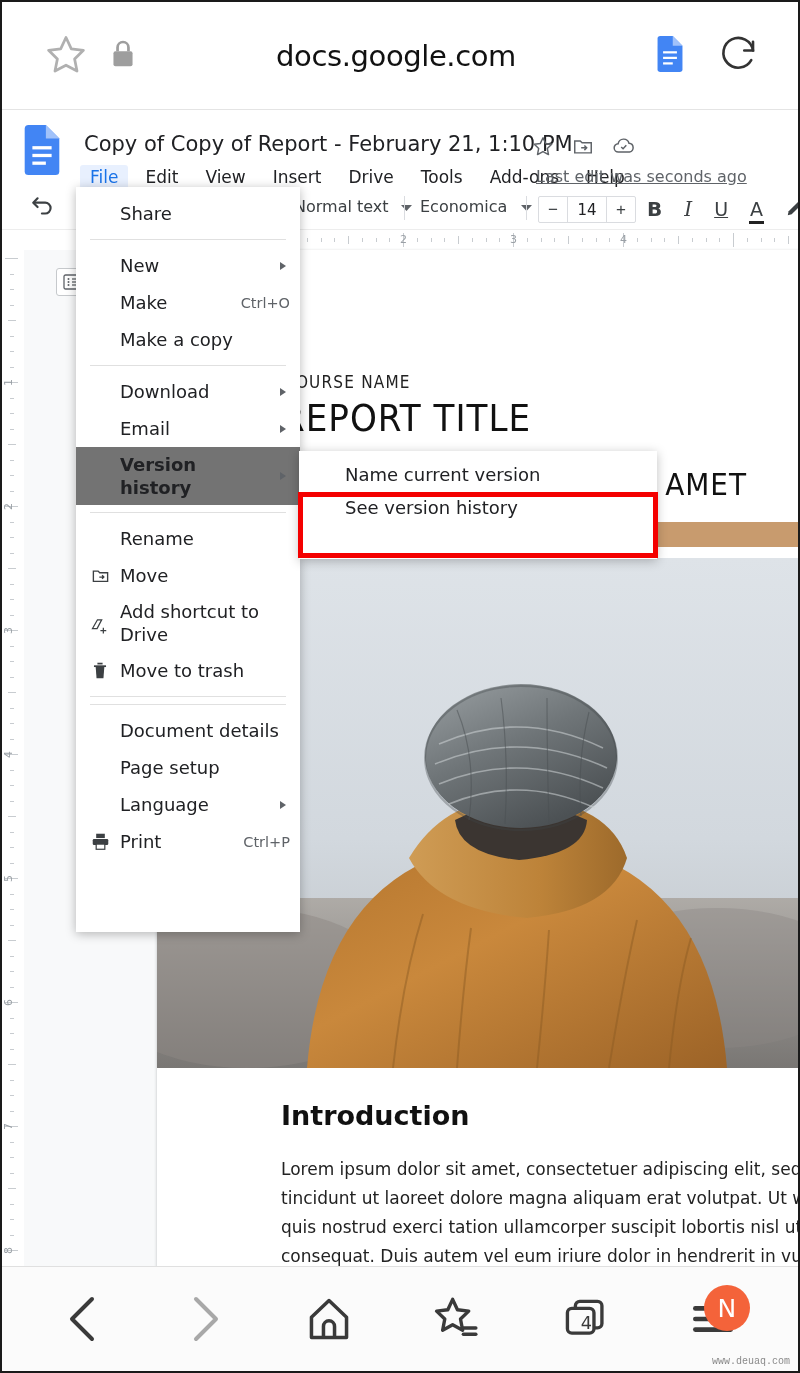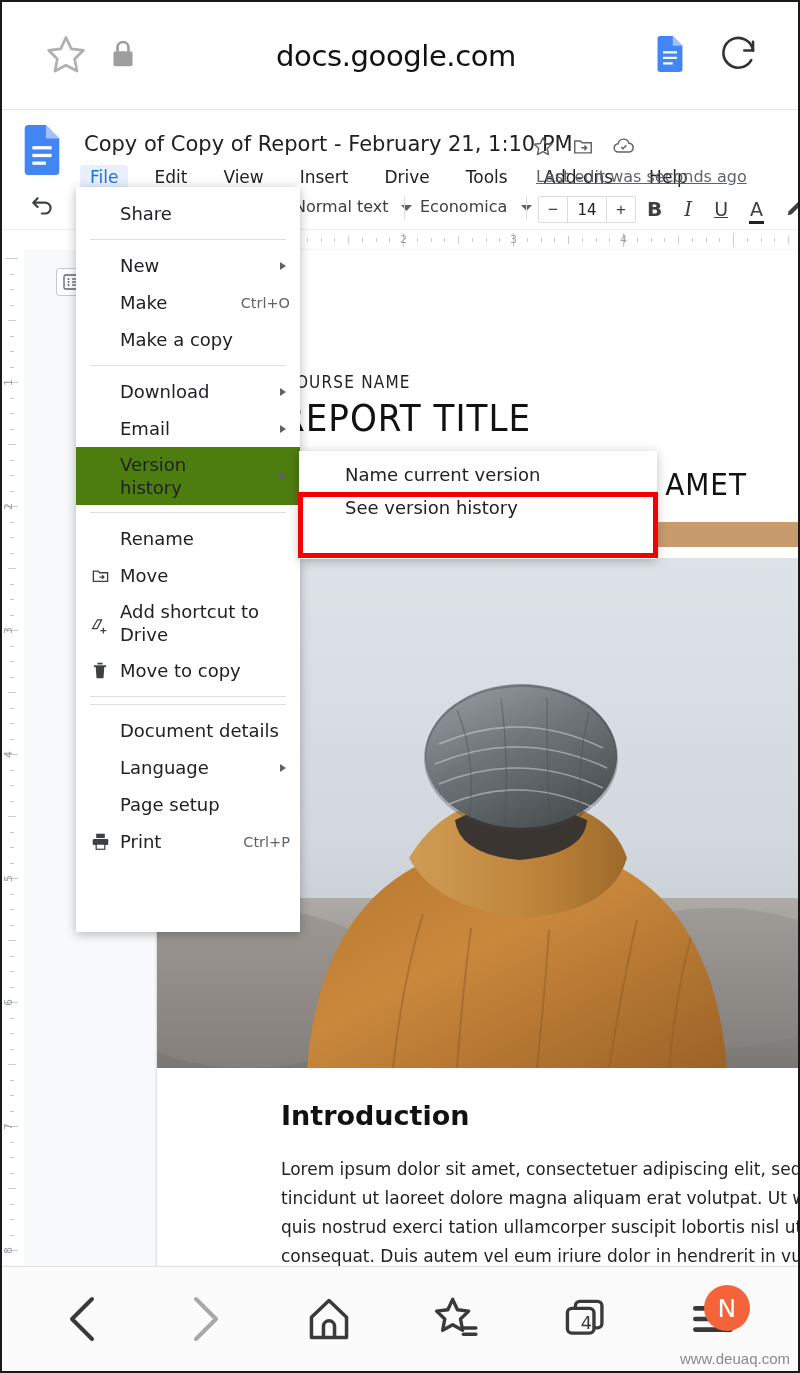--- a/index.html
+++ b/index.html
@@ -50,21 +50,21 @@
     font-size: 21px; color: #202124;
     white-space: nowrap;
     font-family: "DejaVu Sans", sans-serif;
   }
   .title-icons {
     position: absolute; left: 530px; top: 24px;
     display: flex; gap: 18px; align-items: center;
   }
   .menubar {
     position: absolute; left: 78px; top: 54px;
-    display: flex; align-items: center; gap: 16px;
+    display: flex; align-items: center; gap: 7px;
   }
   .menu-item {
     font-size: 17px; color: #202124;
     padding: 2px 10px; border-radius: 3px;
     white-space: nowrap;
     font-family: "DejaVu Sans", sans-serif;
   }
   .menu-item.active { background: #e8f0fe; color: #1a73e8; }
   .last-edit {
     position: absolute; left: 534px; top: 56px;
@@ -216,21 +216,21 @@
     z-index: 40;
   }
   .fm-row {
     position: relative;
     display: flex; align-items: center;
     min-height: 37px;
     padding: 2px 10px 2px 44px;
     font-size: 18px; color: #202124;
     font-family: "DejaVu Sans", sans-serif;
   }
-  .fm-row.hl { background: #4d7c0f; }
+  .fm-row.hl { background: #737373; font-weight: bold; }
   .fm-label { flex: 1; line-height: 23px; }
   .fm-shortcut {
     font-size: 14.5px; color: #5f6368; padding-left: 10px;
     font-family: "DejaVu Sans", sans-serif;
   }
   .fm-arrow {
     position: absolute; right: 14px; top: 50%;
     transform: translateY(-50%);
     width: 0; height: 0;
     border-left: 6px solid #5f6368;
@@ -285,22 +285,22 @@
   .nav-slot { display: flex; align-items: center; justify-content: center; position: relative; }
   .badge-n {
     position: absolute; right: -14px; top: -14px;
     width: 46px; height: 46px; border-radius: 50%;
     background: #f4633a; color: #fff;
     font-size: 25px; display: flex; align-items: center; justify-content: center;
     font-family: "DejaVu Sans", sans-serif;
   }
   .watermark {
     position: absolute; right: 8px; bottom: 4px;
-    font-size: 15px; color: #8a8a8a;
-    font-family: Liberation Sans, sans-serif;
+    font-size: 10px; color: #8a8a8a;
+    font-family: Liberation Mono, monospace;
   }
   .vr-num {
     position: absolute; left: 3px;
     font-size: 11px; color: #9aa0a6;
     transform: rotate(-90deg);
     font-family: "DejaVu Sans", sans-serif;
   }
   .hr-num {
     position: absolute; top: 3px;
     font-size: 11px; color: #9aa0a6;
@@ -721,35 +721,35 @@
       <span class="fm-label" style="max-width:140px;">Add shortcut to Drive</span>
     </div>
     <div class="fm-row">
       <span class="fm-icon">
         <svg width="18" height="19" viewBox="0 0 20 22" fill="#3c4043">
           <path d="M3 5h14v2H3z"></path>
             <path d="M7 2h6v2H7z"></path>
             <path d="M5 7h10l-1 13H6z"></path>
         </svg>
       </span>
-      <span class="fm-label">Move to copy</span>
+      <span class="fm-label">Move to trash</span>
     </div>
     <div class="fm-divider"></div>
 
     <div class="fm-divider"></div>
 
     <div class="fm-row">
       <span class="fm-label">Document details</span>
+    </div>
+    <div class="fm-row">
+      <span class="fm-label">Page setup</span>
     </div>
     <div class="fm-row">
       <span class="fm-label">Language</span>
       <span class="fm-arrow"></span>
-    </div>
-    <div class="fm-row">
-      <span class="fm-label">Page setup</span>
     </div>
     <div class="fm-row">
       <span class="fm-icon">
         <svg width="19" height="19" viewBox="0 0 22 22" fill="#3c4043">
           <rect x="6" y="2" width="10" height="5"></rect>
           <rect x="2" y="8" width="18" height="7" rx="1.5"></rect>
           <rect x="6" y="14" width="10" height="6" fill="#fff" stroke="#3c4043" stroke-width="1.4"></rect>
         </svg>
       </span>
       <span class="fm-label">Print</span>

